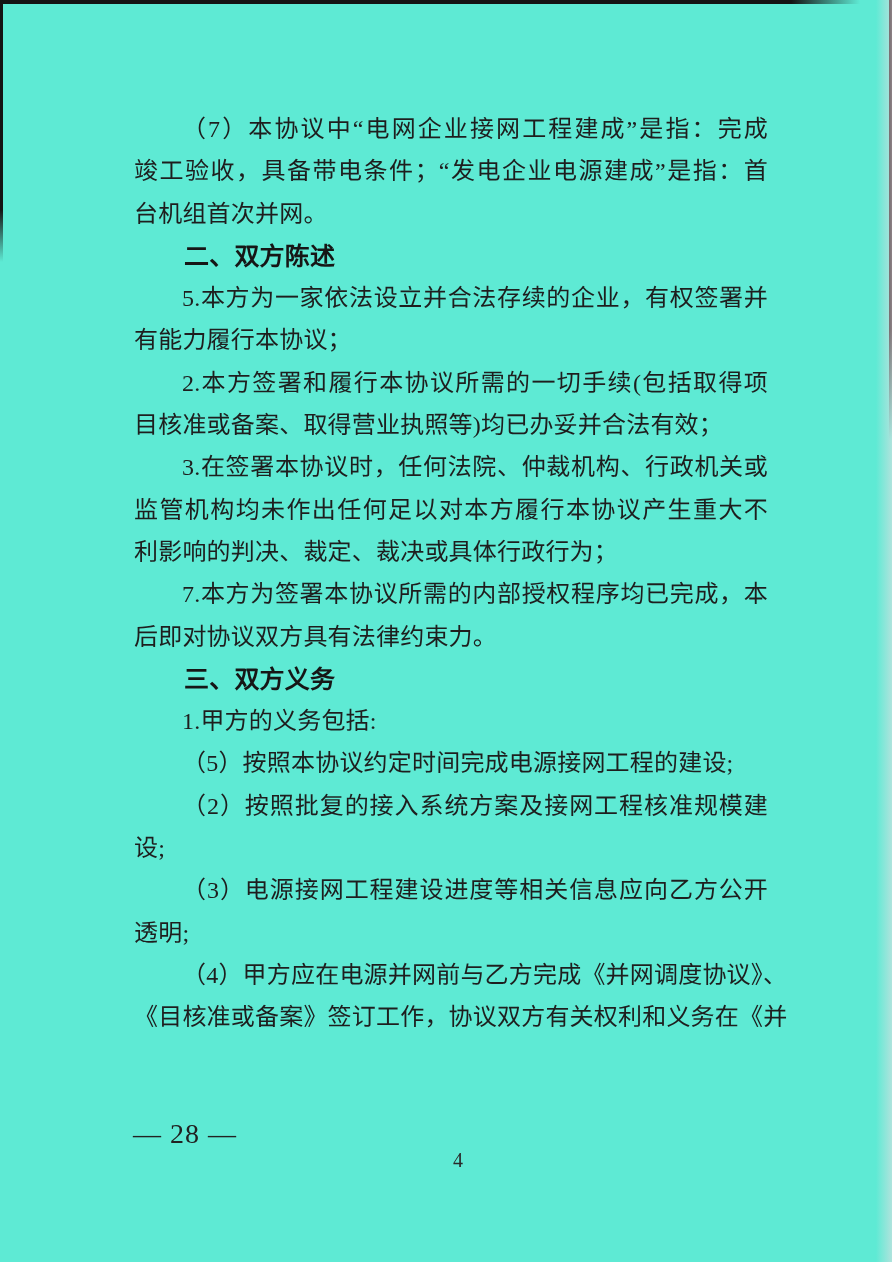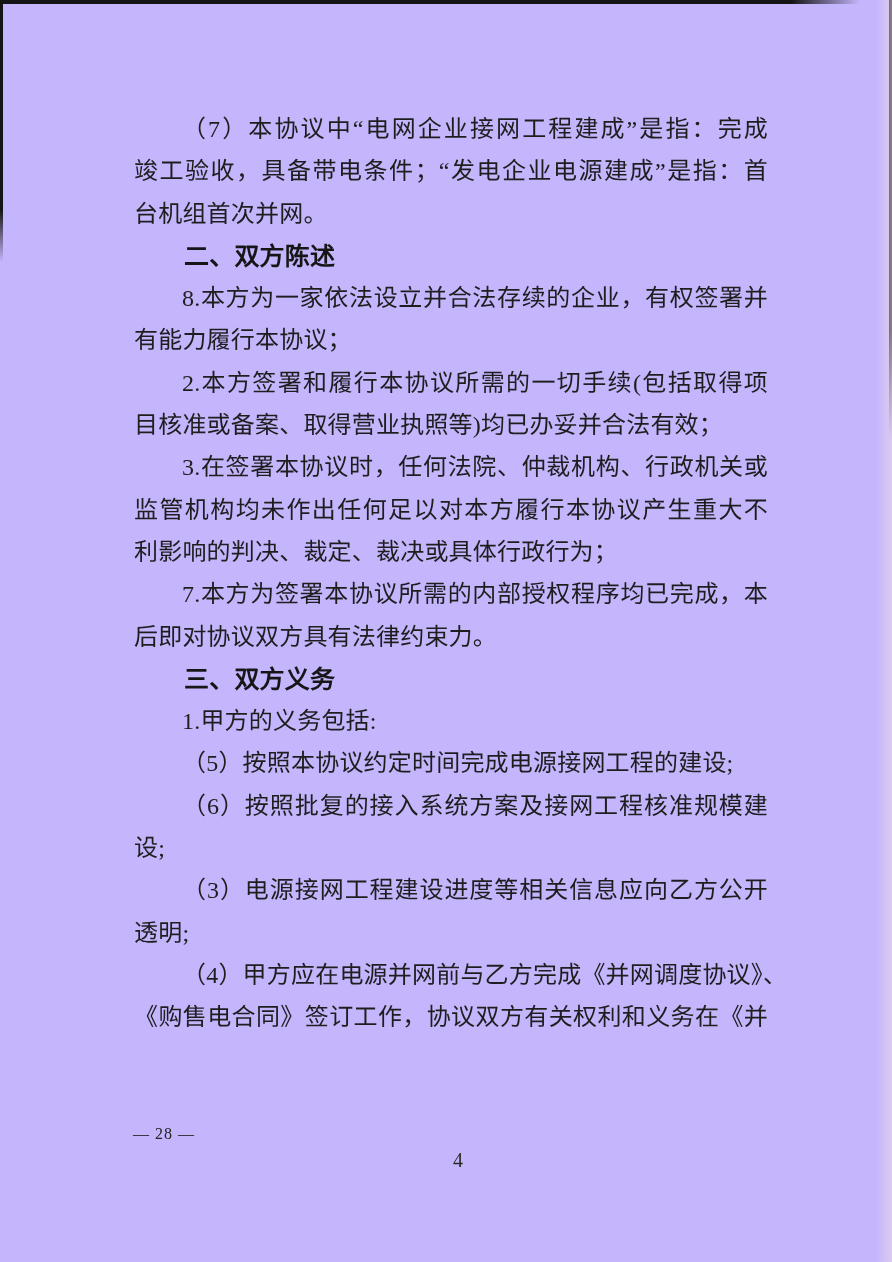--- a/index.html
+++ b/index.html
@@ -5,21 +5,21 @@
   html, body {
     margin: 0;
     padding: 0;
     background: #e9e9e9;
   }
   .page {
     position: relative;
     width: 892px;
     height: 1262px;
     margin: 0 auto;
-    background: #c4b5fd;
+    background: #5eead4;
     overflow: hidden;
     font-family: "Liberation Serif", serif;
     color: #1c1c1c;
   }
   
   .edge-top {
     position: absolute;
     left: 0; top: 0;
     width: 860px; height: 4px;
     background: linear-gradient(to right, #141414 92%, rgba(20,20,20,0));
@@ -75,21 +75,21 @@
     text-align-last: left;
     color: #161616;
   }
   
   .book-page-number {
     position: absolute;
     left: 133px;
     top: 1118px;
     height: 32px;
     line-height: 32px;
-    font-size: 16px;
+    font-size: 28px;
     letter-spacing: 1px;
     color: #222222;
   }
   .doc-page-number {
     position: absolute;
     left: 0;
     top: 1147px;
     width: 100%;
     padding-left: 24px;
     box-sizing: border-box;
@@ -111,21 +111,21 @@
   <div class="text-block">
       <div class="para body">
         <div class="line first">（7）本协议中“电网企业接网工程建成”是指：完成</div>
         <div class="line">竣工验收，具备带电条件；“发电企业电源建成”是指：首</div>
         <div class="line last">台机组首次并网。</div>
       </div>
       <div class="para heading">
         <div class="line first last">二、双方陈述</div>
       </div>
       <div class="para body">
-        <div class="line first">8.本方为一家依法设立并合法存续的企业，有权签署并</div>
+        <div class="line first">5.本方为一家依法设立并合法存续的企业，有权签署并</div>
         <div class="line last">有能力履行本协议；</div>
       </div>
       <div class="para body">
         <div class="line first">2.本方签署和履行本协议所需的一切手续(包括取得项</div>
         <div class="line last">目核准或备案、取得营业执照等)均已办妥并合法有效；</div>
       </div>
       <div class="para body">
         <div class="line first">3.在签署本协议时，任何法院、仲裁机构、行政机关或</div>
         <div class="line">监管机构均未作出任何足以对本方履行本协议产生重大不</div>
         <div class="line last">利影响的判决、裁定、裁决或具体行政行为；</div>
@@ -137,29 +137,29 @@
       <div class="para heading">
         <div class="line first last">三、双方义务</div>
       </div>
       <div class="para body">
         <div class="line first last">1.甲方的义务包括:</div>
       </div>
       <div class="para body">
         <div class="line first last">（5）按照本协议约定时间完成电源接网工程的建设;</div>
       </div>
       <div class="para body">
-        <div class="line first">（6）按照批复的接入系统方案及接网工程核准规模建</div>
+        <div class="line first">（2）按照批复的接入系统方案及接网工程核准规模建</div>
         <div class="line last">设;</div>
       </div>
       <div class="para body">
         <div class="line first">（3）电源接网工程建设进度等相关信息应向乙方公开</div>
         <div class="line last">透明;</div>
       </div>
       <div class="para body">
         <div class="line first">（4）甲方应在电源并网前与乙方完成《并网调度协议》、</div>
-        <div class="line">《购售电合同》签订工作，协议双方有关权利和义务在《并</div>
+        <div class="line">《目核准或备案》签订工作，协议双方有关权利和义务在《并</div>
       </div>
     </div>
 
   <div class="book-page-number">— 28 —</div>
 
   <div class="doc-page-number">4</div>
 </div>
 
 </body></html>

